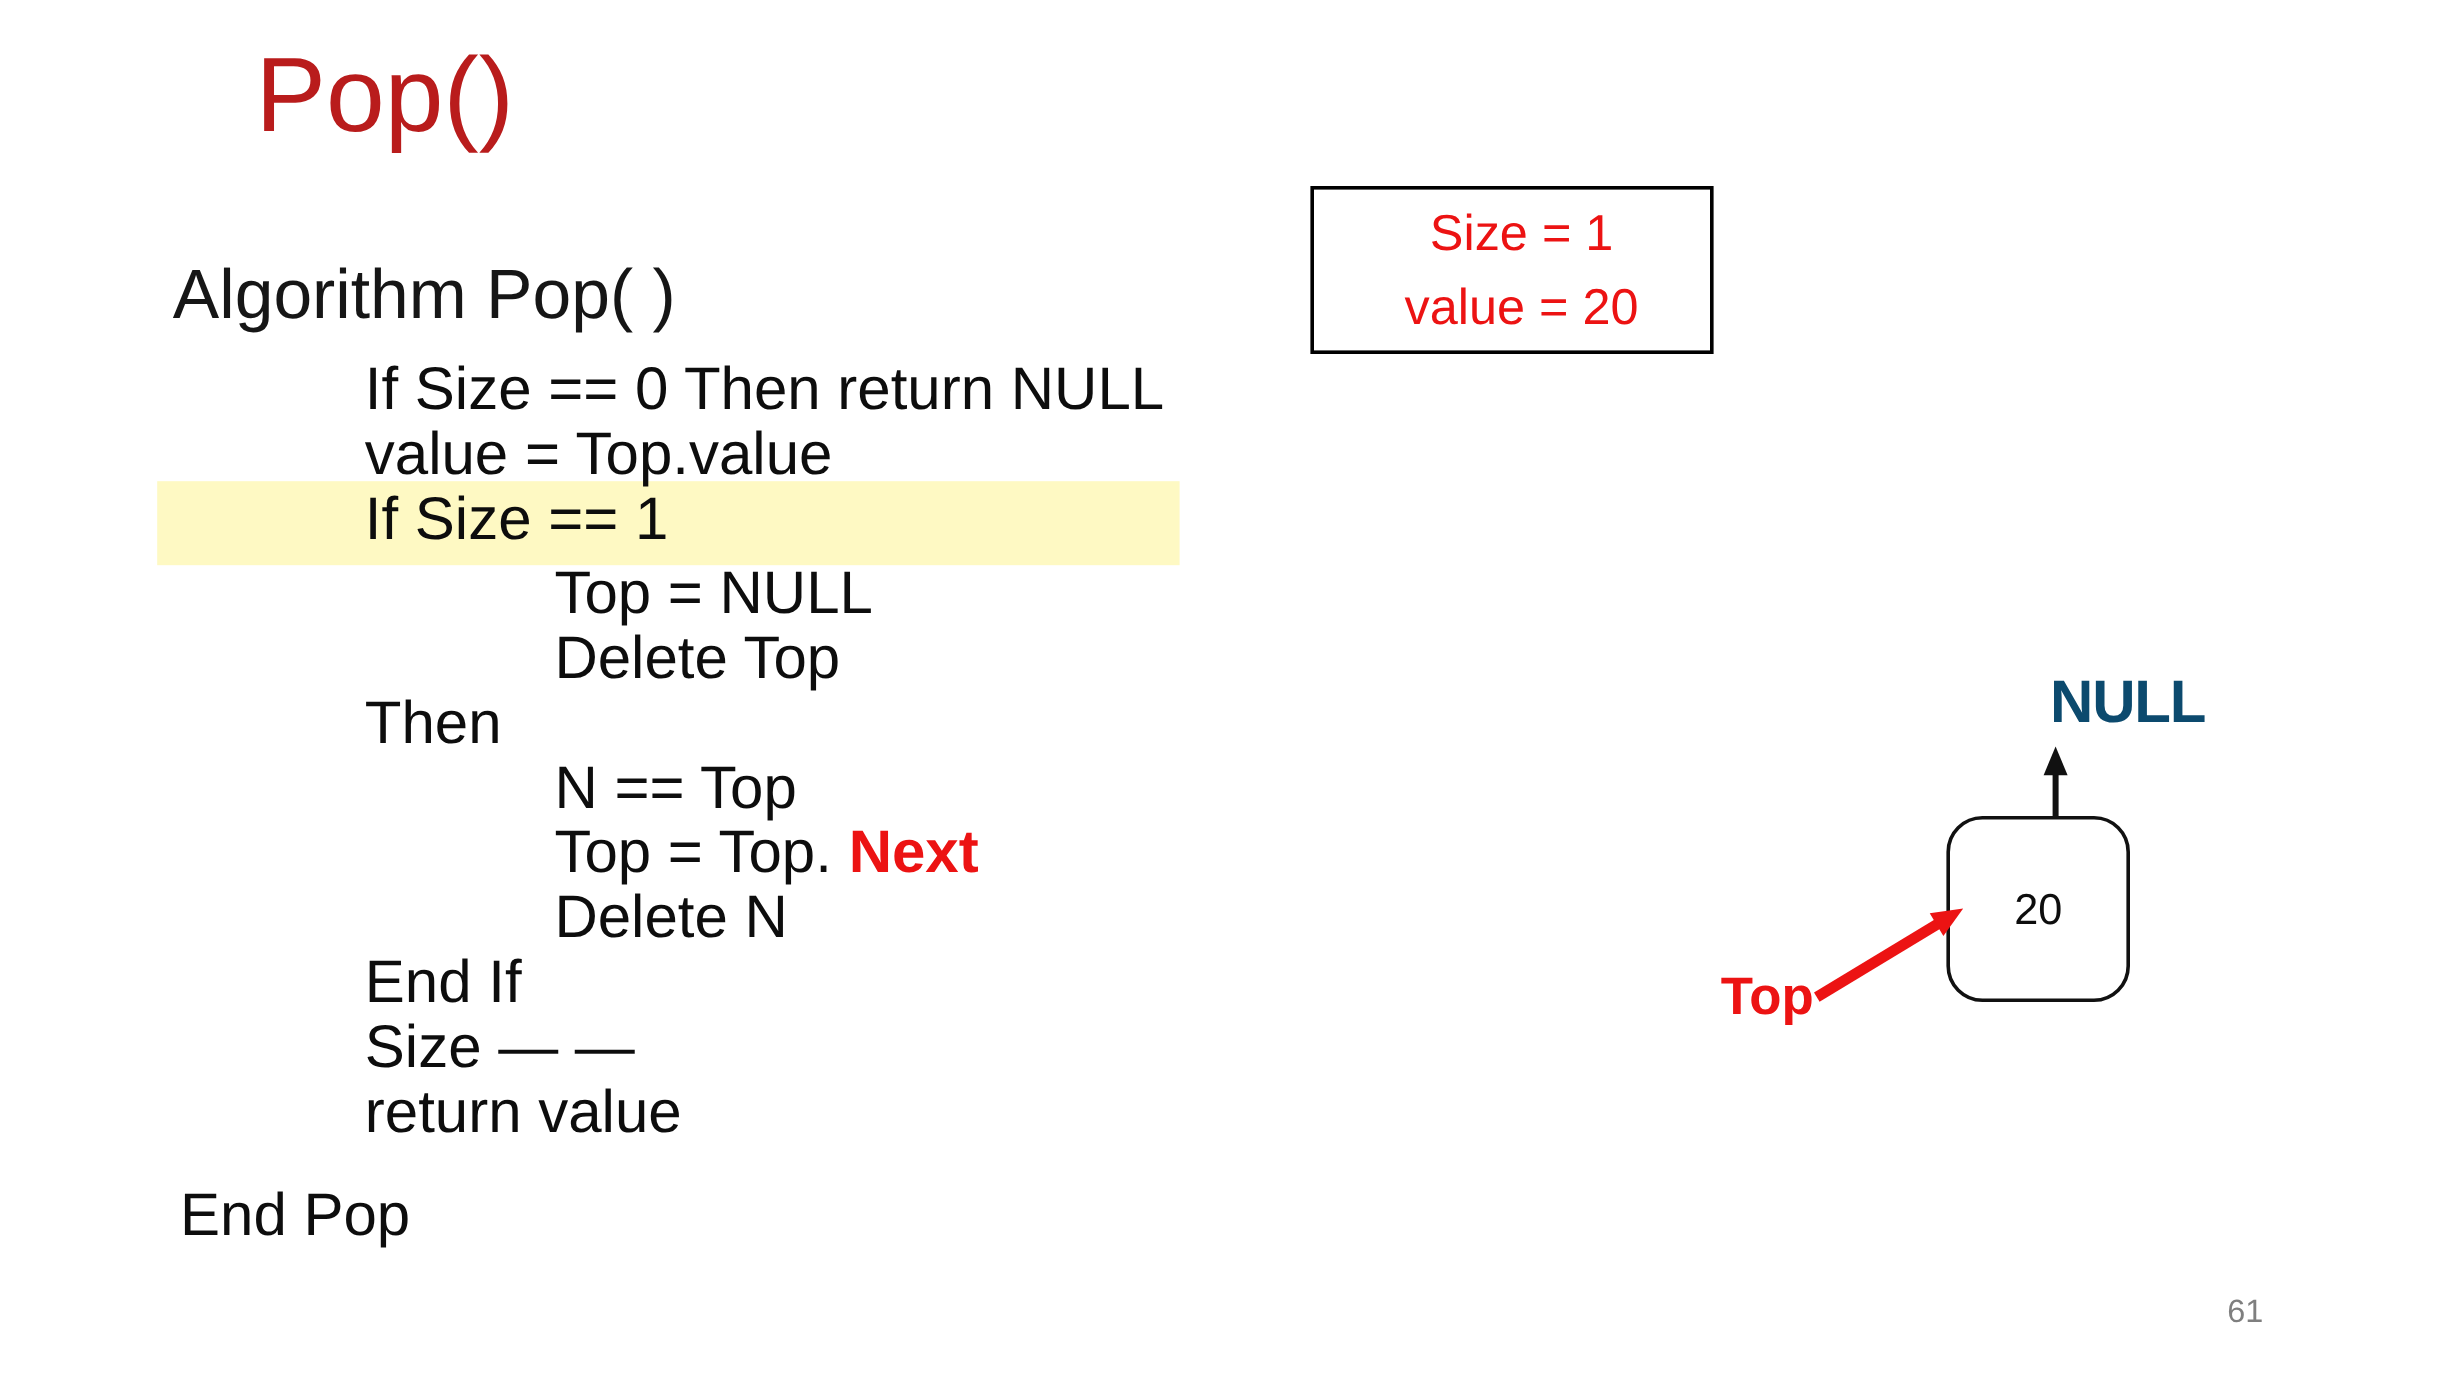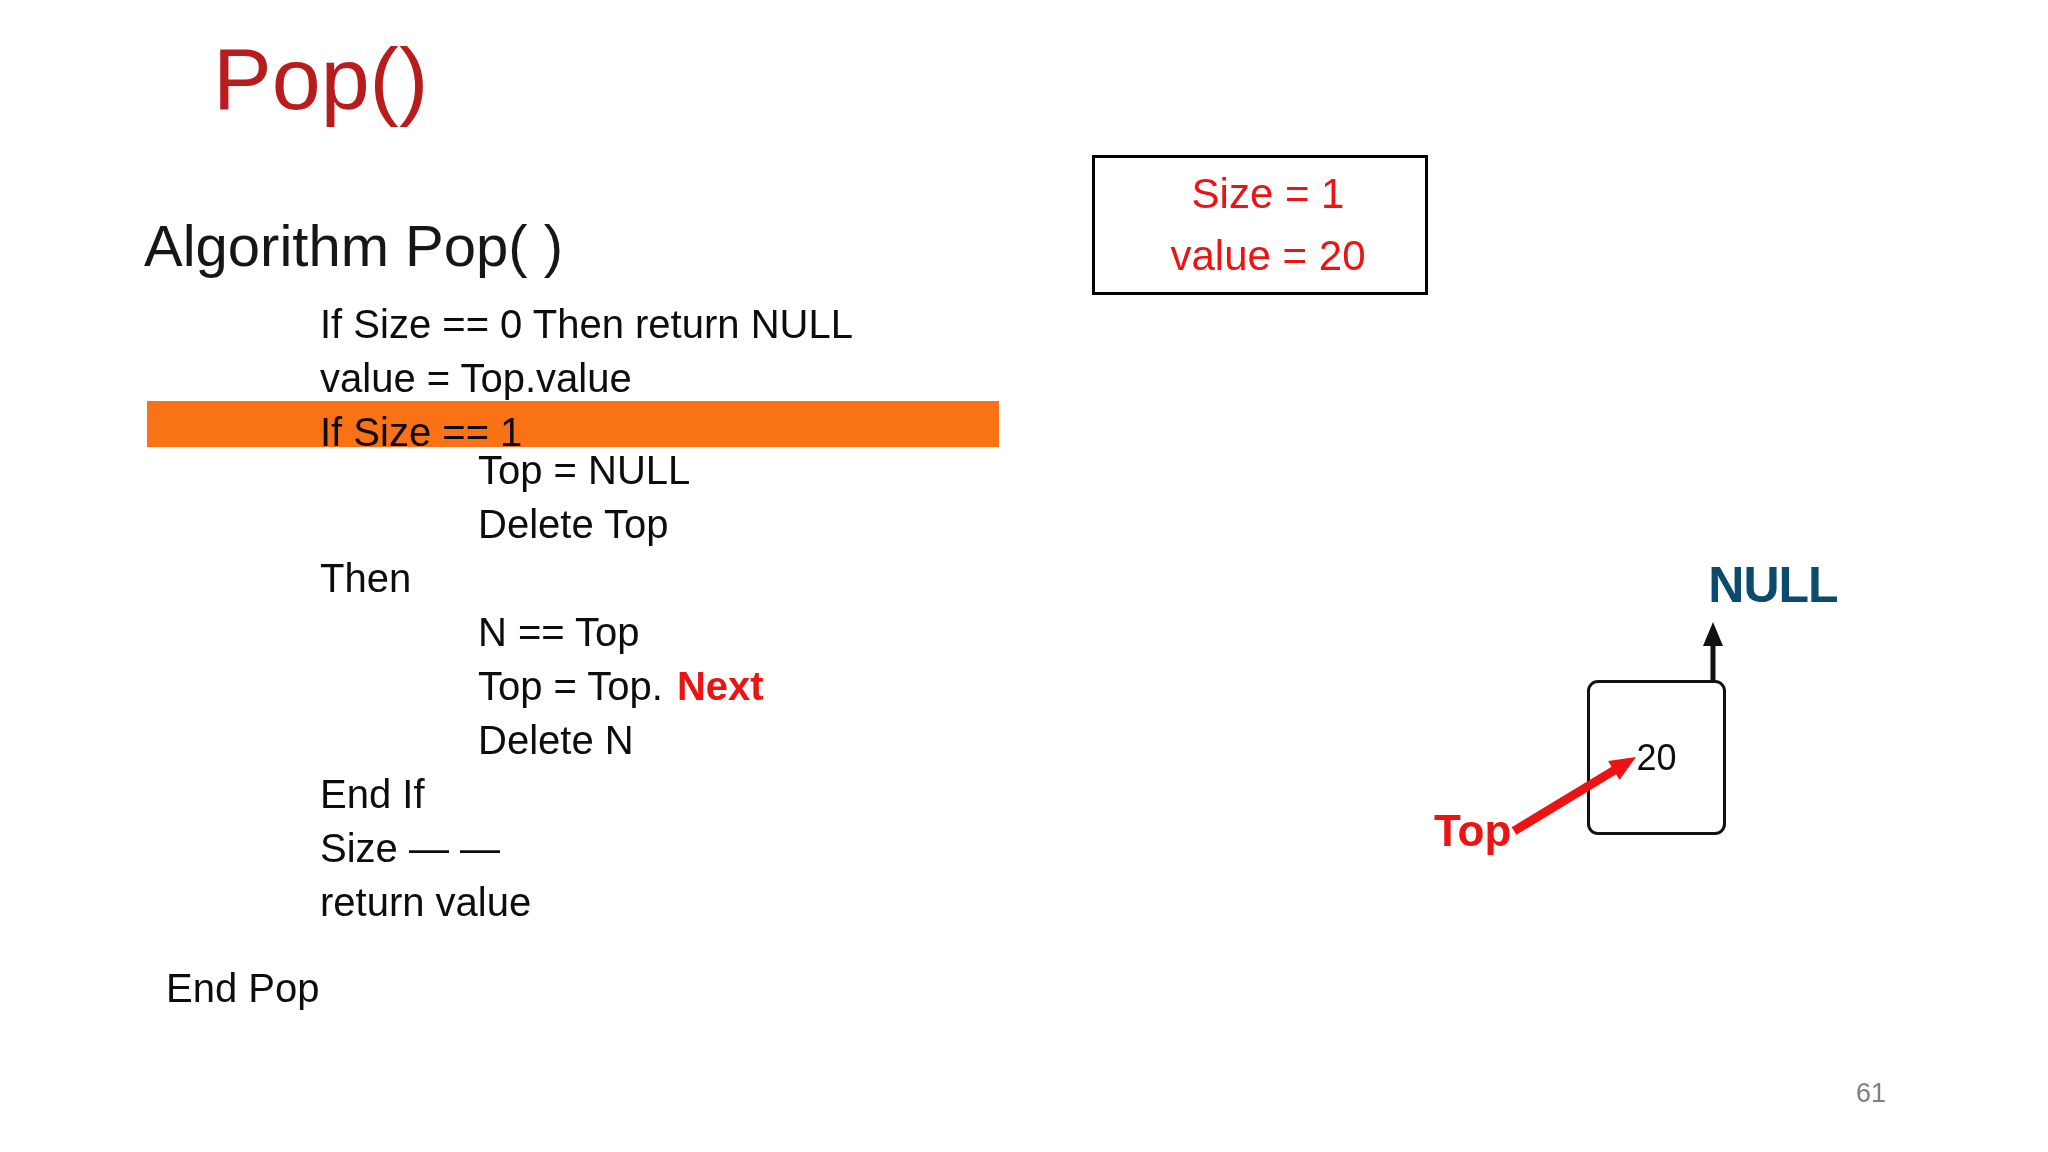--- a/index.html
+++ b/index.html
@@ -20,31 +20,31 @@
     color: #b91c1c;
   }
   .algo-heading {
     left: 144px; top: 212px;
     font-size: 58px; font-weight: 300;
     color: #161616;
   }
 
   
   .code-block {
-    left: 166px; top: 297px; width: 1050px;
-    font-size: 40px; line-height: 54px;
+    left: 150px; top: 297px; width: 1050px;
+    font-size: 50px; line-height: 54px;
     color: #0d0d0d;
   }
   .code-line { height: 54px; line-height: 54px; white-space: pre; }
   .indent-0 { padding-left: 0; margin-top: 32px; }
   .indent-1 { padding-left: 154px; }
   .indent-2 { padding-left: 312px; }
   .code-line.highlighted {
-    background: #f97316;
-    height: 46px; line-height: 62px;
+    background: #fef9c3;
+    height: 70px; line-height: 62px;
     margin: -4px 0 -4px -19px;
     width: 852px;
     box-sizing: border-box;
   }
   .code-line.highlighted.indent-1 { padding-left: 173px; }
   .red-bold { color: #EC1313; font-weight: bold; margin-left: 14px; }
 
   
   .state-box {
     left: 1092px; top: 155px; width: 336px; height: 140px;
@@ -55,22 +55,22 @@
   }
 
   
   .null-label {
     left: 1673px; top: 556px; width: 200px;
     text-align: center;
     font-size: 50px; font-weight: 700; letter-spacing: -1px;
     color: #0c4a6e;
   }
   .node-box {
-    left: 1587px; top: 680px; width: 139px; height: 155px;
-    border: 3px solid #111111; border-radius: 11px;
+    left: 1622px; top: 680px; width: 153px; height: 155px;
+    border: 3px solid #111111; border-radius: 30px;
     box-sizing: border-box; background: #ffffff;
     display: flex; align-items: center; justify-content: center;
     font-size: 36px; color: #0d0d0d;
   }
   .up-arrow-svg { left: 1695px; top: 620px; }
   .red-arrow-svg { left: 1506px; top: 741px; }
   .top-label {
     left: 1434px; top: 806px;
     font-size: 44px; font-weight: bold; color: #EC1313;
   }

